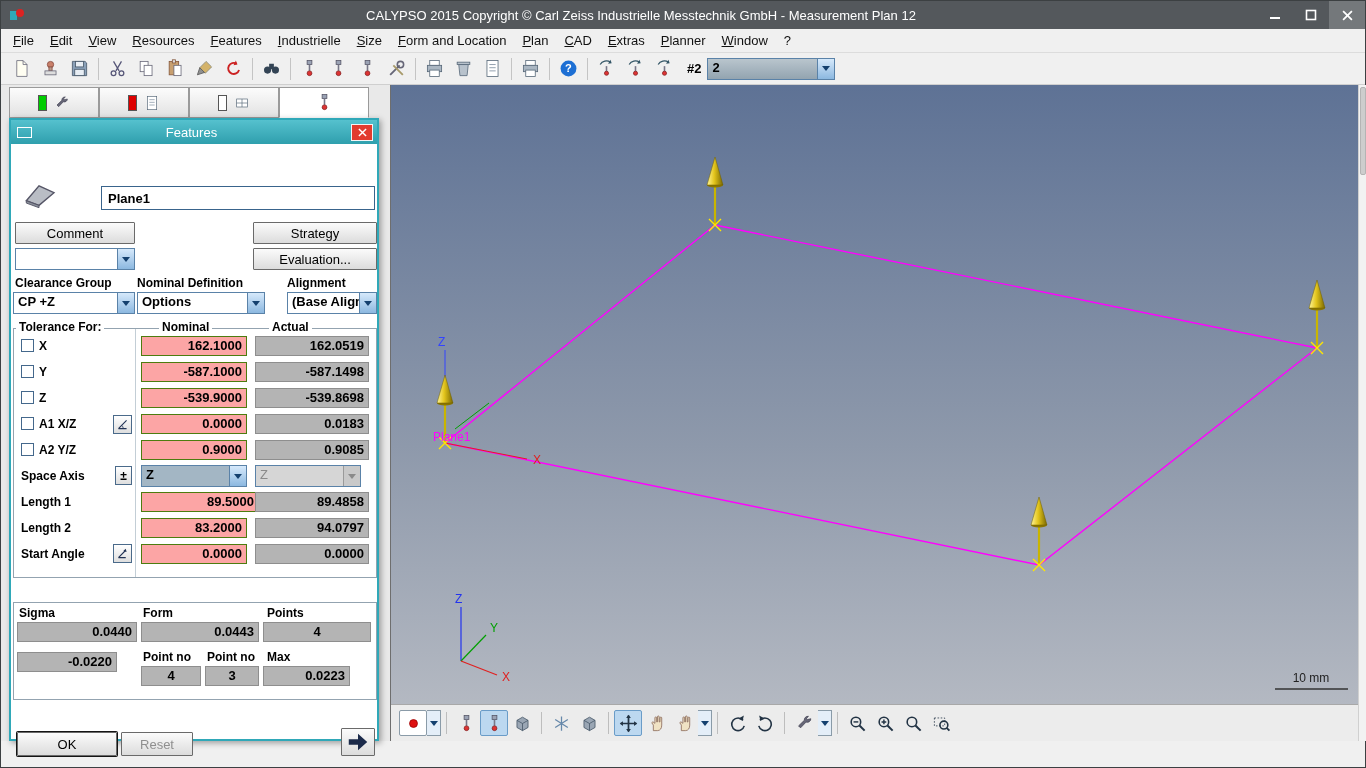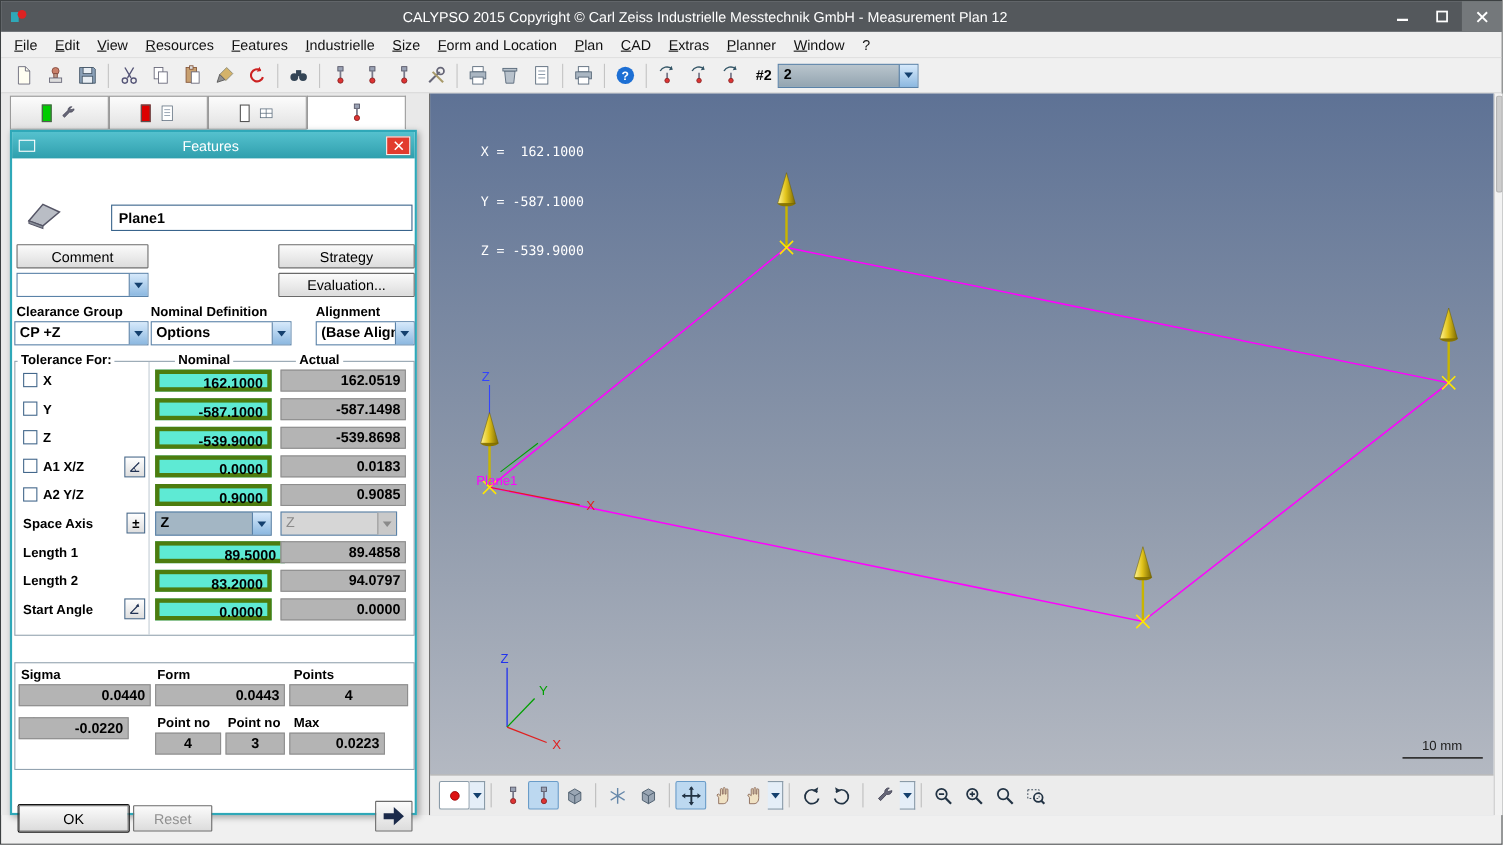--- a/index.html
+++ b/index.html
@@ -55,21 +55,21 @@
 
   
   .dialog{position:absolute;left:8px;top:33px;width:370px;height:623px;background:#fff;border:2px solid #2fa8b8;box-shadow:2px 2px 6px rgba(0,0,0,.35)}
   .dlg-title{height:24px;background:linear-gradient(#55c1ce,#2f9fad);display:flex;align-items:center;color:#fff}
   .dlg-title .t{flex:1;text-align:center;font-size:13px}
   .dlg-sysicon{width:15px;height:11px;border:1px solid #fff;margin-left:6px;position:relative}
   .dlg-close{width:22px;height:17px;background:#e23b2e;border:1px solid #f4f4f4;display:flex;align-items:center;justify-content:center;margin-right:4px}
   .dbody{position:relative;width:100%;height:calc(100% - 24px);font-size:13px}
 
   .dlbl{position:absolute;font-size:12px;font-weight:bold;white-space:nowrap}
-  .fld{position:absolute;background:#5eead4;border:4px solid #4d7c0f;font-size:13px;font-weight:bold;text-align:right;padding:1px 4px;height:20px;line-height:16px}
+  .fld{position:absolute;background:#fca5a5;border:1px solid #4d7c0f;font-size:13px;font-weight:bold;text-align:right;padding:1px 4px;height:20px;line-height:16px}
   .fld.gray{background:#b4b4b4;border:1px solid #8e8e8e}
   .fld.center{text-align:center}
   .cb{position:absolute;width:13px;height:13px;background:#fff;border:1px solid #44688c}
   .btn{position:absolute;background:linear-gradient(#fbfbfb,#dcdcdc);border:1px solid #6a6a6a;font-size:13px;display:flex;align-items:center;justify-content:center;border-radius:1px}
   .btn.default{box-shadow:0 0 0 1px #141414}
   .btn.disabled{color:#8f8f8f}
   .sbtn{position:absolute;width:19px;height:19px;background:linear-gradient(#ffffff,#dedede);border:1px solid #4a6a8a;display:flex;align-items:center;justify-content:center;font-size:12px;font-weight:bold}
   .gbox{position:absolute;border:1px solid #93a3b0}
   .legend{position:absolute;background:#fff;padding:0 3px;font-size:12px;font-weight:bold;z-index:2}
   .vdiv{position:absolute;width:1px;background:#c3ced6}
@@ -584,25 +584,20 @@
           <div class="btn" style="left:330px;top:584px;width:34px;height:28px">
               <svg width="26" height="24" viewBox="0 0 28 26">
                 <use href="#i-nextarrow"></use>
               </svg>
             </div>
         </div>
       </div>
     </div>
 
     <div class="viewport">
-      <div class="coords">
-        <div>X =  162.1000</div>
-        <div>Y = -587.1000</div>
-        <div>Z = -539.9000</div>
-      </div>
 
       <svg class="scene" width="968" height="656" viewBox="0 0 968 656">
         <defs>
           <linearGradient id="coneG" x1="0" y1="0" x2="1" y2="0">
             <stop offset="0" stop-color="#fff59a"></stop>
             <stop offset="0.45" stop-color="#e3c51c"></stop>
             <stop offset="1" stop-color="#7a6800"></stop>
           </linearGradient>
         </defs>
 

